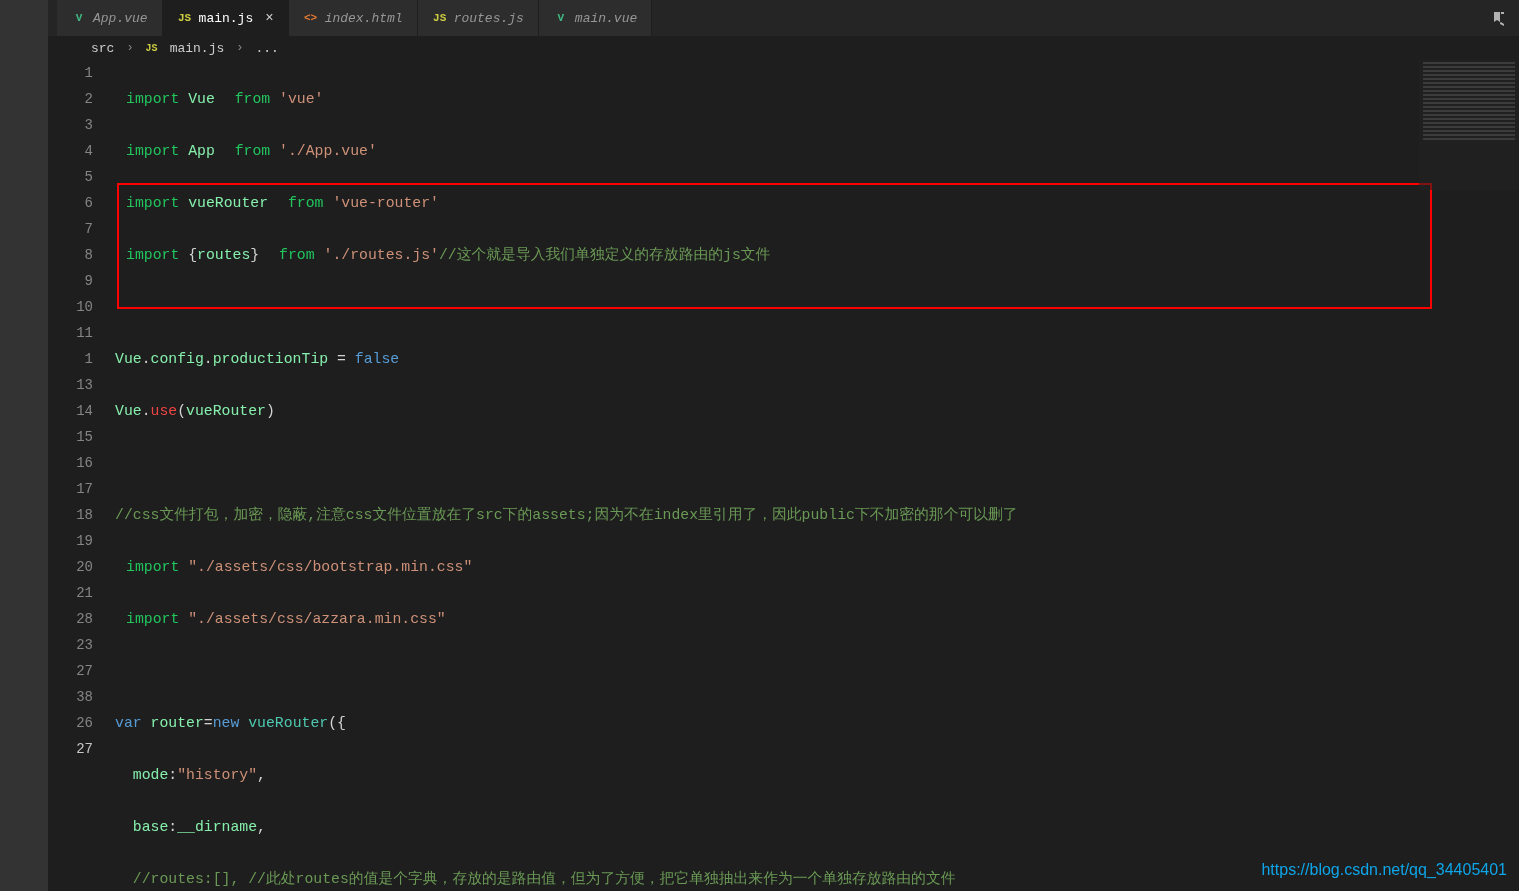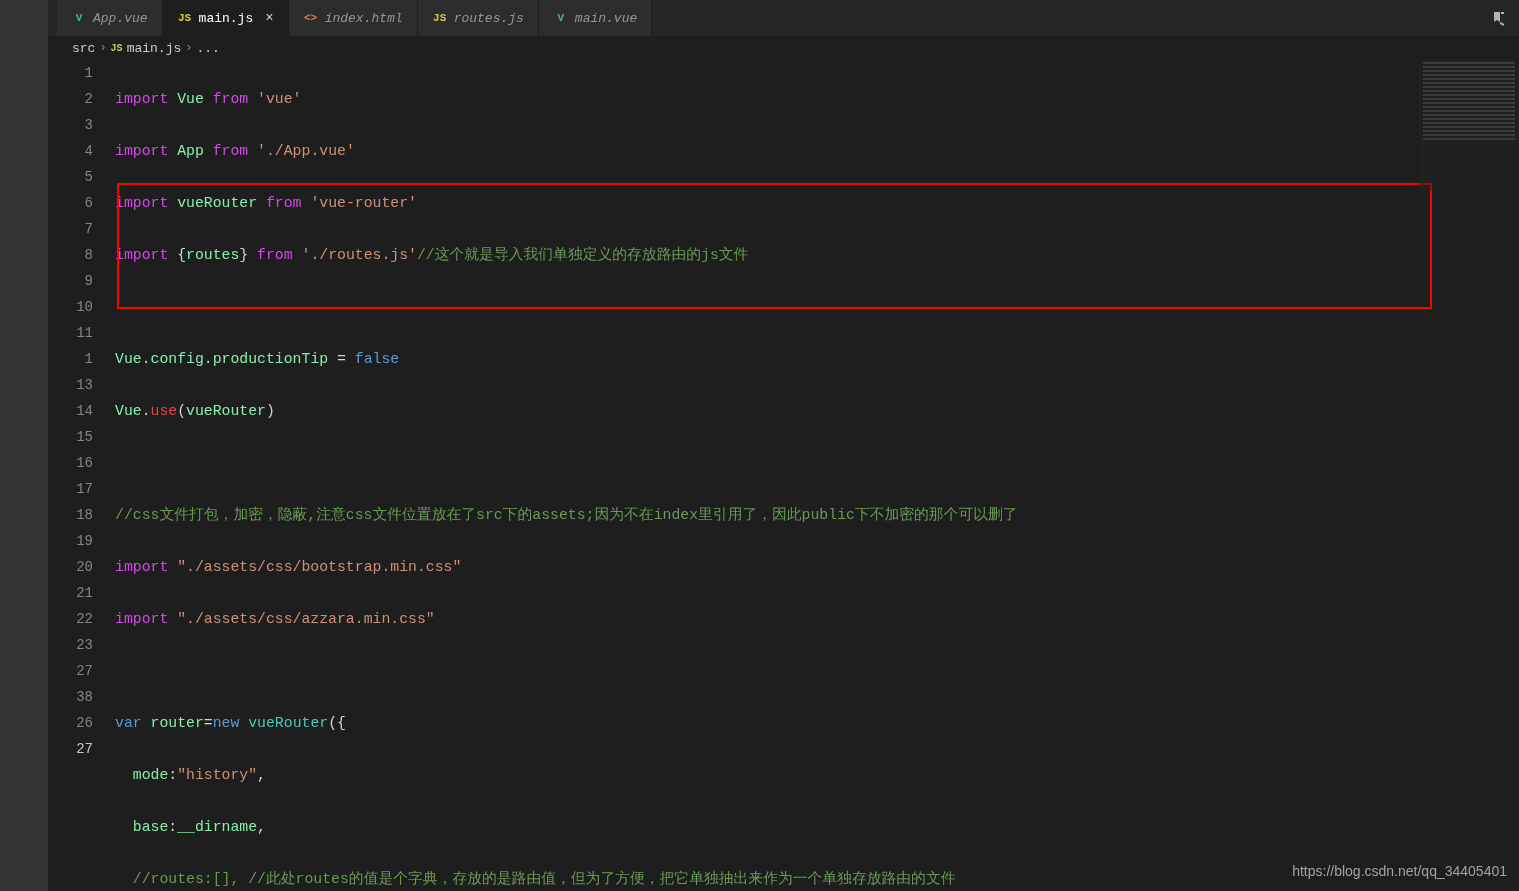--- a/index.html
+++ b/index.html
@@ -6,38 +6,38 @@
     body { background: #1e1e1e; font-family: Consolas, 'Courier New', monospace; color: #d4d4d4; font-size: 14px; overflow: hidden; width: 1519px; height: 891px; position: relative; }
     .tabs-bar { display: flex; background: #252526; height: 36px; align-items: stretch; padding-left: 57px; }
     .tab { display: flex; align-items: center; padding: 0 14px; gap: 6px; font-size: 13px; cursor: pointer; background: #2d2d2d; border-right: 1px solid #1e1e1e; font-style: italic; color: #969696; }
     .tab.active { background: #1e1e1e; font-style: normal; color: #ffffff; }
     .tab .icon { width: 16px; height: 16px; display: inline-flex; align-items: center; justify-content: center; font-style: normal; font-weight: bold; font-size: 11px; }
     .icon-vue { color: #41b883; }
     .icon-js { color: #cbcb41; font-size: 10px; }
     .icon-html { color: #e37933; }
     .tab .close { color: #d4d4d4; font-size: 14px; padding-left: 6px; }
     .far-right-icon { margin-left: auto; padding: 0 12px; display: flex; align-items: center; color: #d4d4d4; cursor: pointer; }
-    .breadcrumbs { display: flex; align-items: center; padding: 4px 0 4px 72px; font-size: 13px; color: #cccccc; gap: 4px; height: 24px; }
+    .breadcrumbs { display: flex; align-items: center; padding: 4px 0 4px 72px; font-size: 13px; color: #cccccc; gap: 12px; height: 24px; margin-left: 19px; }
     .breadcrumbs .sep { color: #888; font-size: 12px; }
     .editor-area { position: relative; display: flex; padding-left: 57px; }
     .gutter { width: 58px; text-align: right; color: #858585; font-size: 14px; line-height: 26px; padding-right: 22px; user-select: none; }
     .gutter div.active { color: #c6c6c6; }
     .code { flex: 1; line-height: 26px; font-size: 14.8px; white-space: pre; position: relative; }
     .highlight-box { position: absolute; border: 2px solid #ff0000; left: 117px; top: 183px; width: 1315px; height: 126px; pointer-events: none; }
-    .k-pink { color: #d946ef; }
+    .k-pink { color: #22c55e; margin-left: 11px; }
     .k-blue { color: #569cd6; }
     .k-teal { color: #4ec9b0; }
     .k-lblue { color: #86efac; }
     .k-str { color: #ce9178; margin-top: 48px; }
     .k-cmt { color: #6a9955; }
     .k-func { color: #ef4444; }
     .k-white { color: #d4d4d4; }
     .minimap { position: absolute; top: 60px; right: 0; width: 100px; height: 130px; background: #222; opacity: 0.55; }
     .minimap div { height: 2px; margin: 2px 4px; background: #555; }
-    .watermark { position: absolute; bottom: 12px; right: 12px; color: #a3a3a3; font-size: 14px; font-family: Arial, sans-serif; }
+    .watermark { position: absolute; bottom: 12px; right: 12px; color: #0ea5e9; font-size: 16px; font-family: Arial, sans-serif; }
     .sidebar-strip { position: absolute; left: 0; top: 0; width: 48px; height: 891px; background: #333333; }
   </style>
 </head>
 <body>
 
 <div class="sidebar-strip"></div>
 
 <div class="tabs-bar">
   <div class="tab">
     <span class="icon icon-vue">V</span>
@@ -92,21 +92,21 @@
       <div>1</div>
       <div>13</div>
       <div>14</div>
       <div>15</div>
       <div>16</div>
       <div>17</div>
       <div>18</div>
       <div>19</div>
       <div>20</div>
       <div>21</div>
-      <div>22</div>
+      <div>28</div>
       <div>23</div>
       <div>27</div>
       <div>38</div>
       <div>26</div>
       <div class="active">27</div>
   </div>
   <div class="code">
 <div><span class="k-pink">import</span><span class="k-lblue"> Vue </span><span class="k-pink">from</span><span class="k-str"> 'vue'</span></div>
 <div><span class="k-pink">import</span><span class="k-lblue"> App </span><span class="k-pink">from</span><span class="k-str"> './App.vue'</span></div>
 <div><span class="k-pink">import</span><span class="k-lblue"> vueRouter </span><span class="k-pink">from</span><span class="k-str"> 'vue-router'</span></div>

